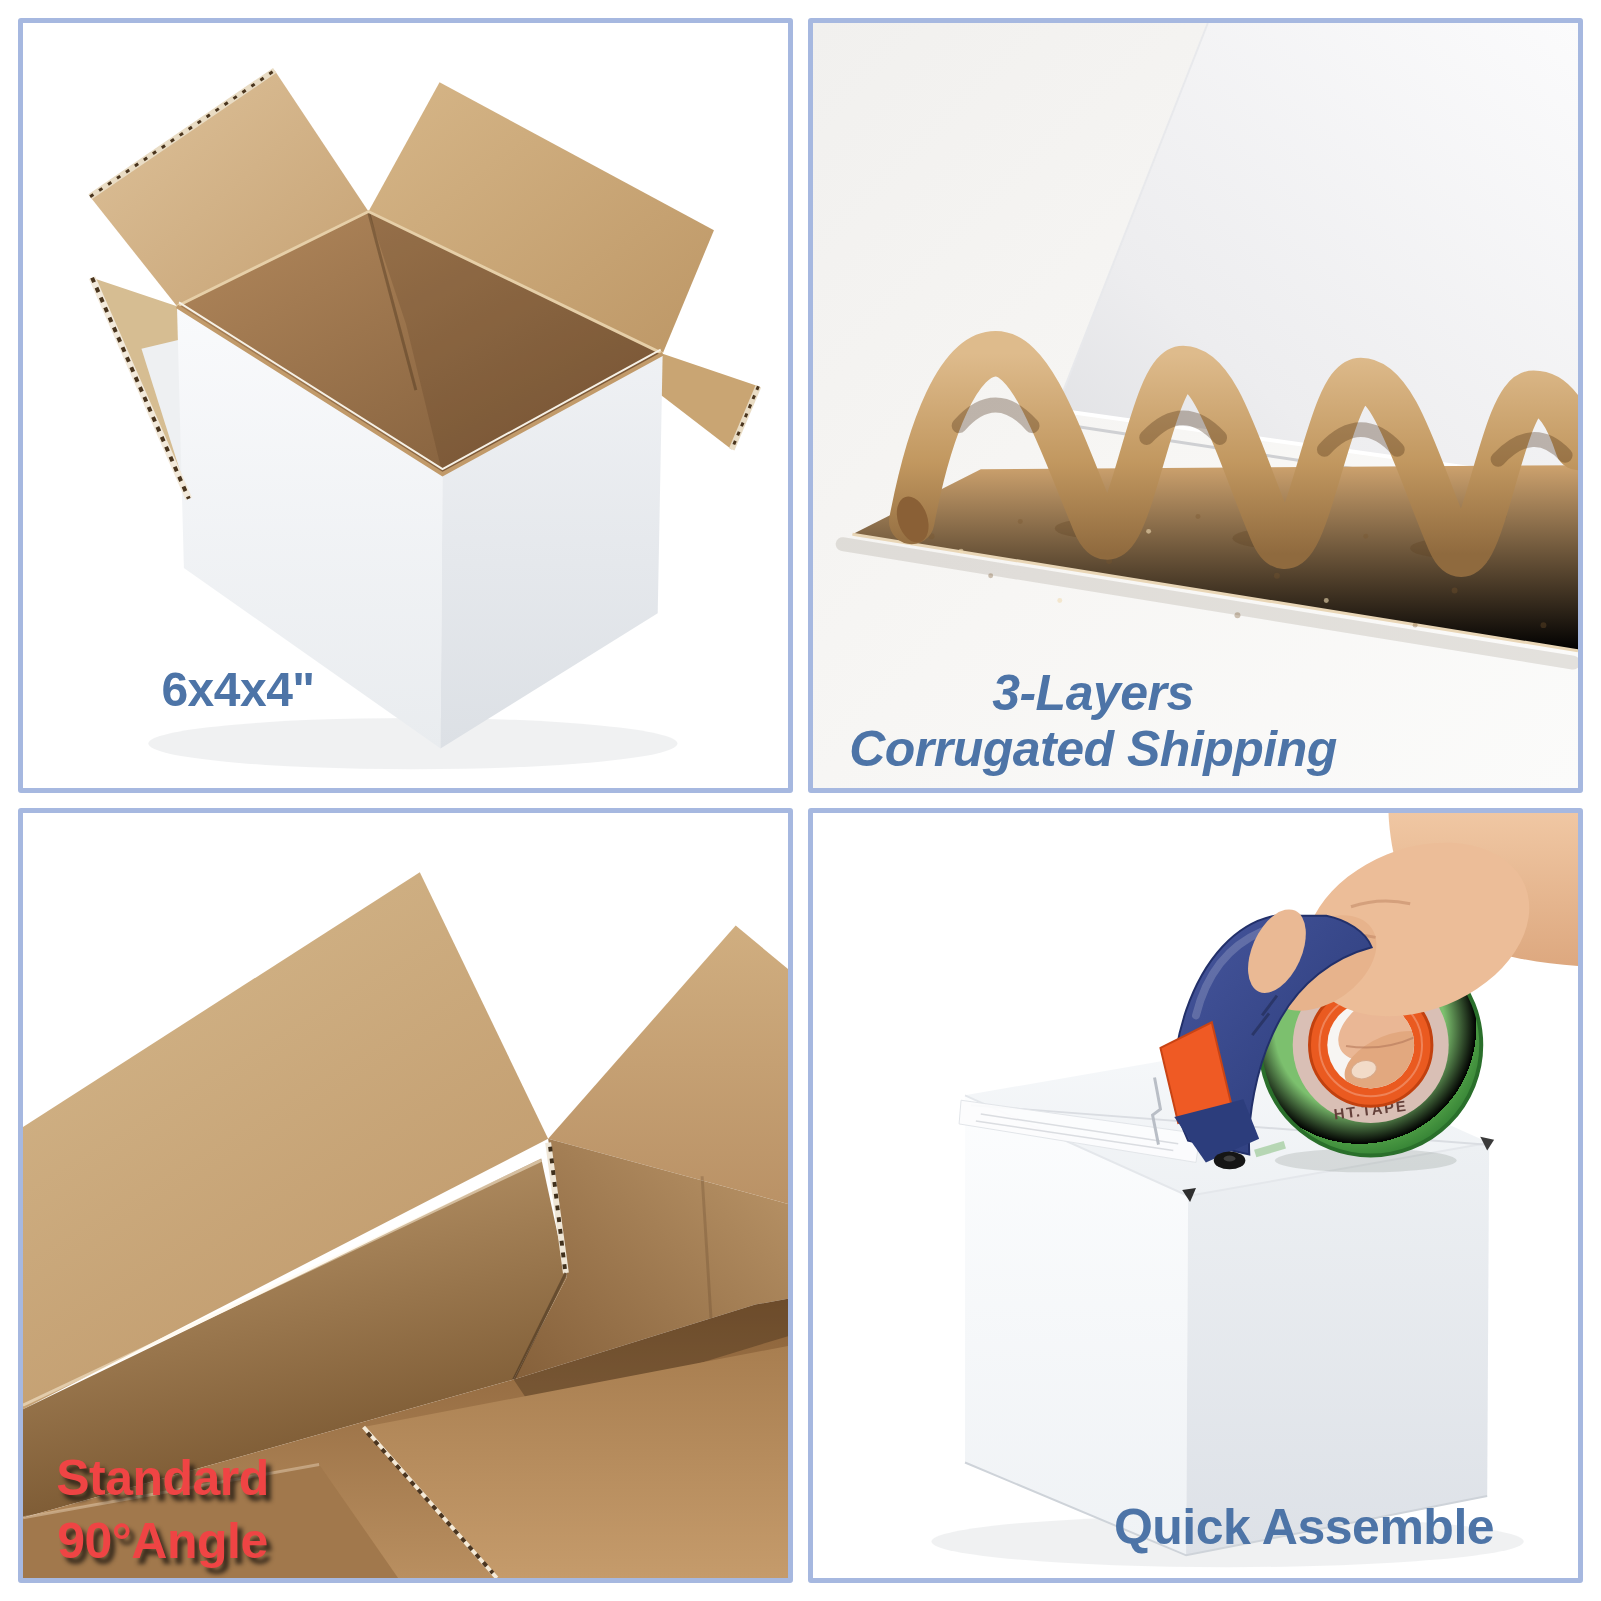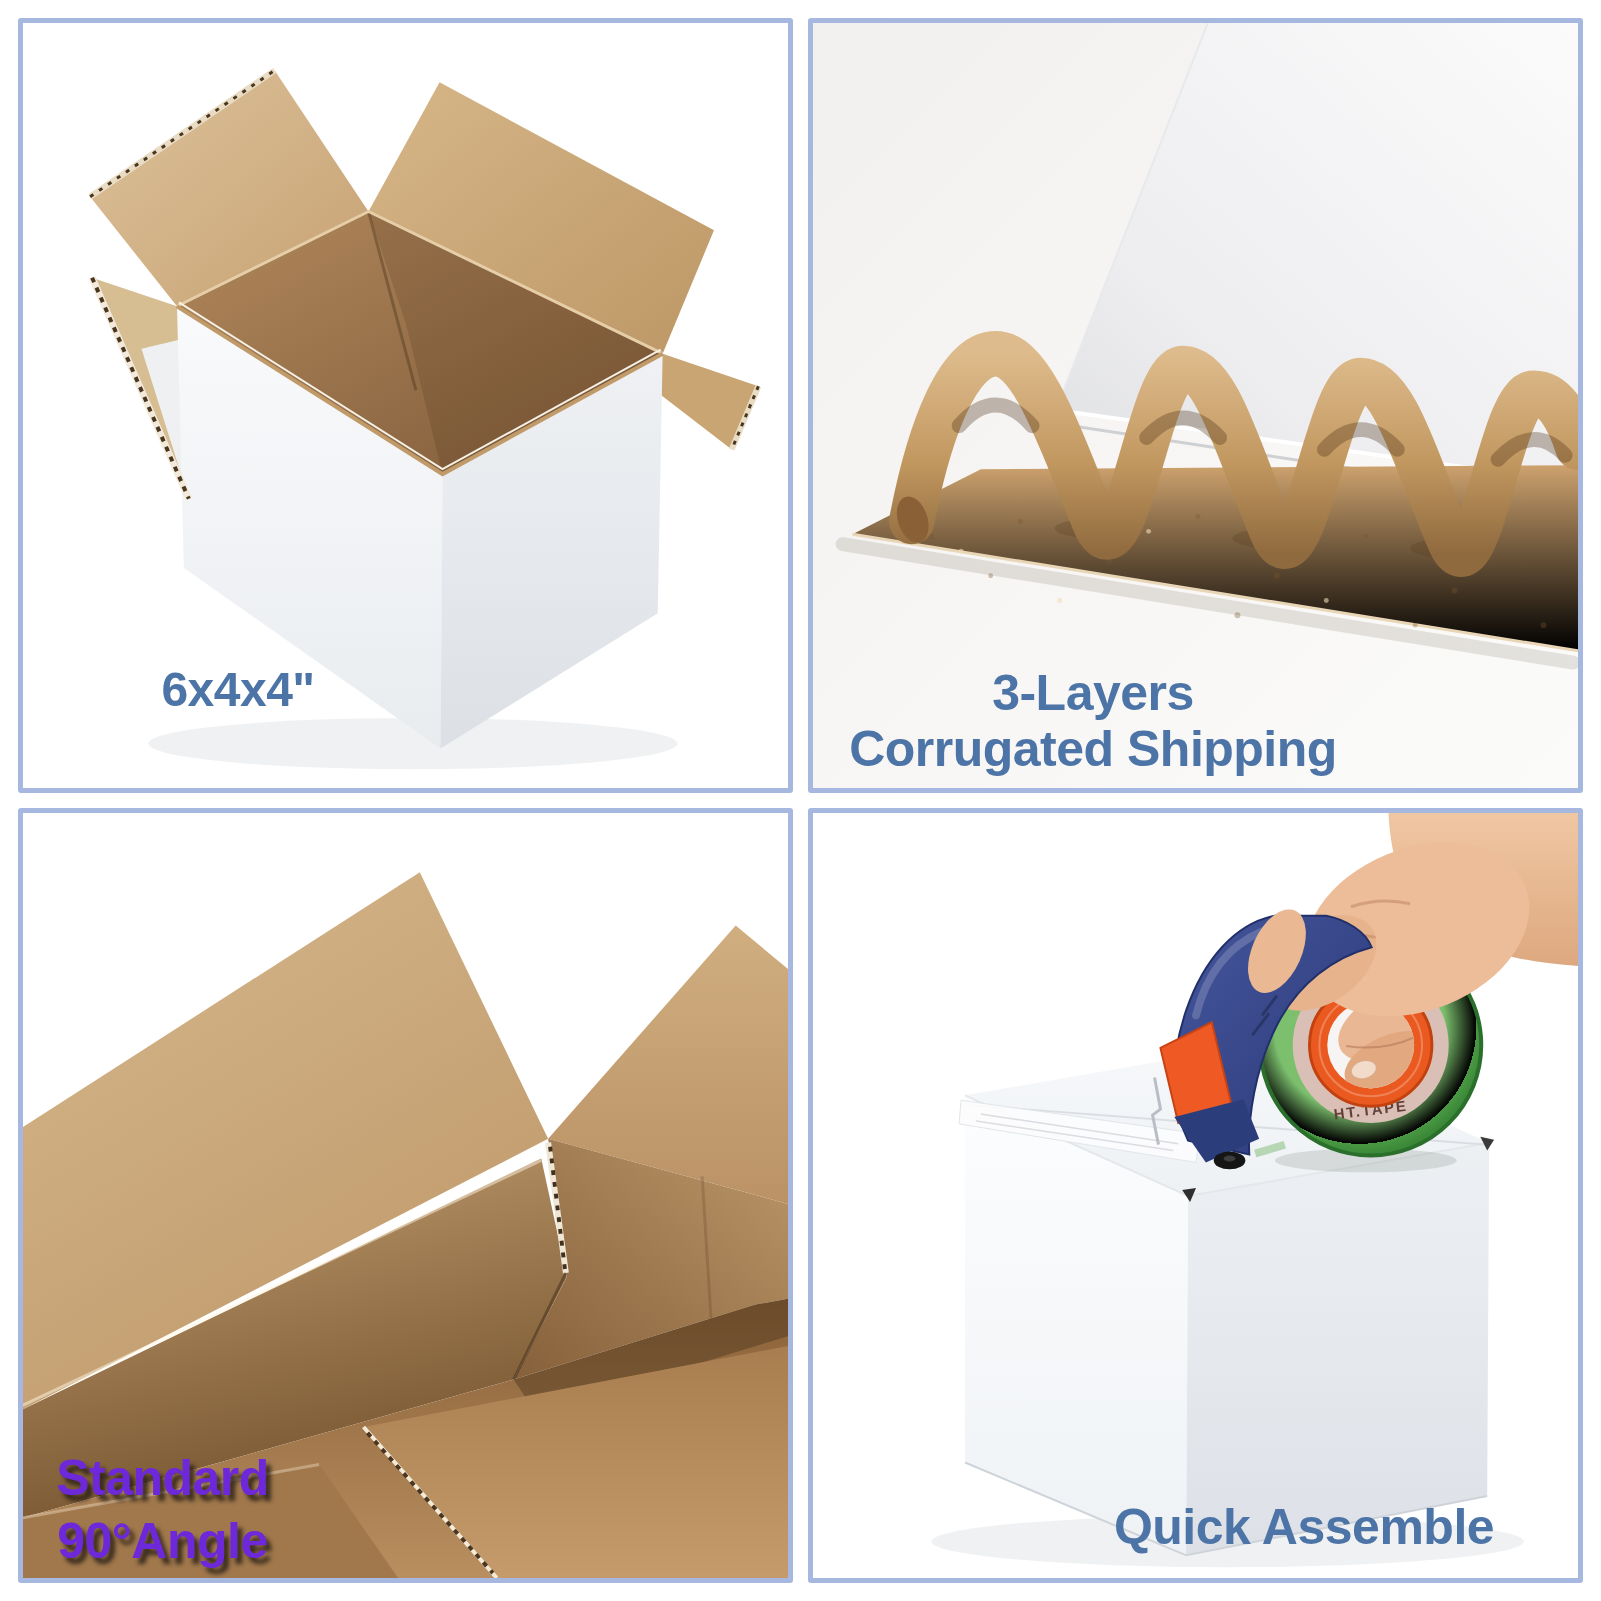--- a/index.html
+++ b/index.html
@@ -5,34 +5,34 @@
   html,body{margin:0;padding:0;background:#ffffff;}
   .page{
     position:relative;width:1601px;height:1601px;background:#ffffff;
     font-family:"Liberation Sans", sans-serif;overflow:hidden;
   }
   .panel{
     position:absolute;width:775px;height:775px;box-sizing:border-box;
     border:5px solid #a6b8e0;border-radius:3px;background:#ffffff;overflow:hidden;
   }
   #panel1{left:18px;top:18px;}
-  #panel2{left:808px;top:18px;}
+  #panel2{left:808px;top:18px;font-style:italic;}
   #panel3{left:18px;top:808px;}
   #panel4{left:808px;top:808px;}
   .art{position:absolute;left:0;top:0;width:765px;height:765px;display:block;}
   .caption{
     position:absolute;font-weight:700;color:#4d74a7;text-align:center;
     letter-spacing:-0.5px;line-height:1.12;white-space:nowrap;
   }
   #cap1{left:5px;top:640px;width:420px;font-size:50px;}
   #cap1 .l1{font-size:48px;}
   #cap2{left:0px;top:642px;width:560px;font-size:50px;}
   #cap3{
     left:12px;top:634px;width:255px;font-size:50px;line-height:1.26;
-    color:#6d28d9;text-shadow:5px 6px 4px rgba(35,28,20,0.8);
+    color:#ef4444;text-shadow:5px 6px 4px rgba(35,28,20,0.8);
   }
   #cap4{right:14px;top:686px;width:520px;font-size:50px;text-align:center;}
 </style>
 </head>
 <body>
 
 <div class="page">
 
   <div class="panel" id="panel1">
     <svg class="art" viewBox="0 0 775 775" preserveAspectRatio="none">

